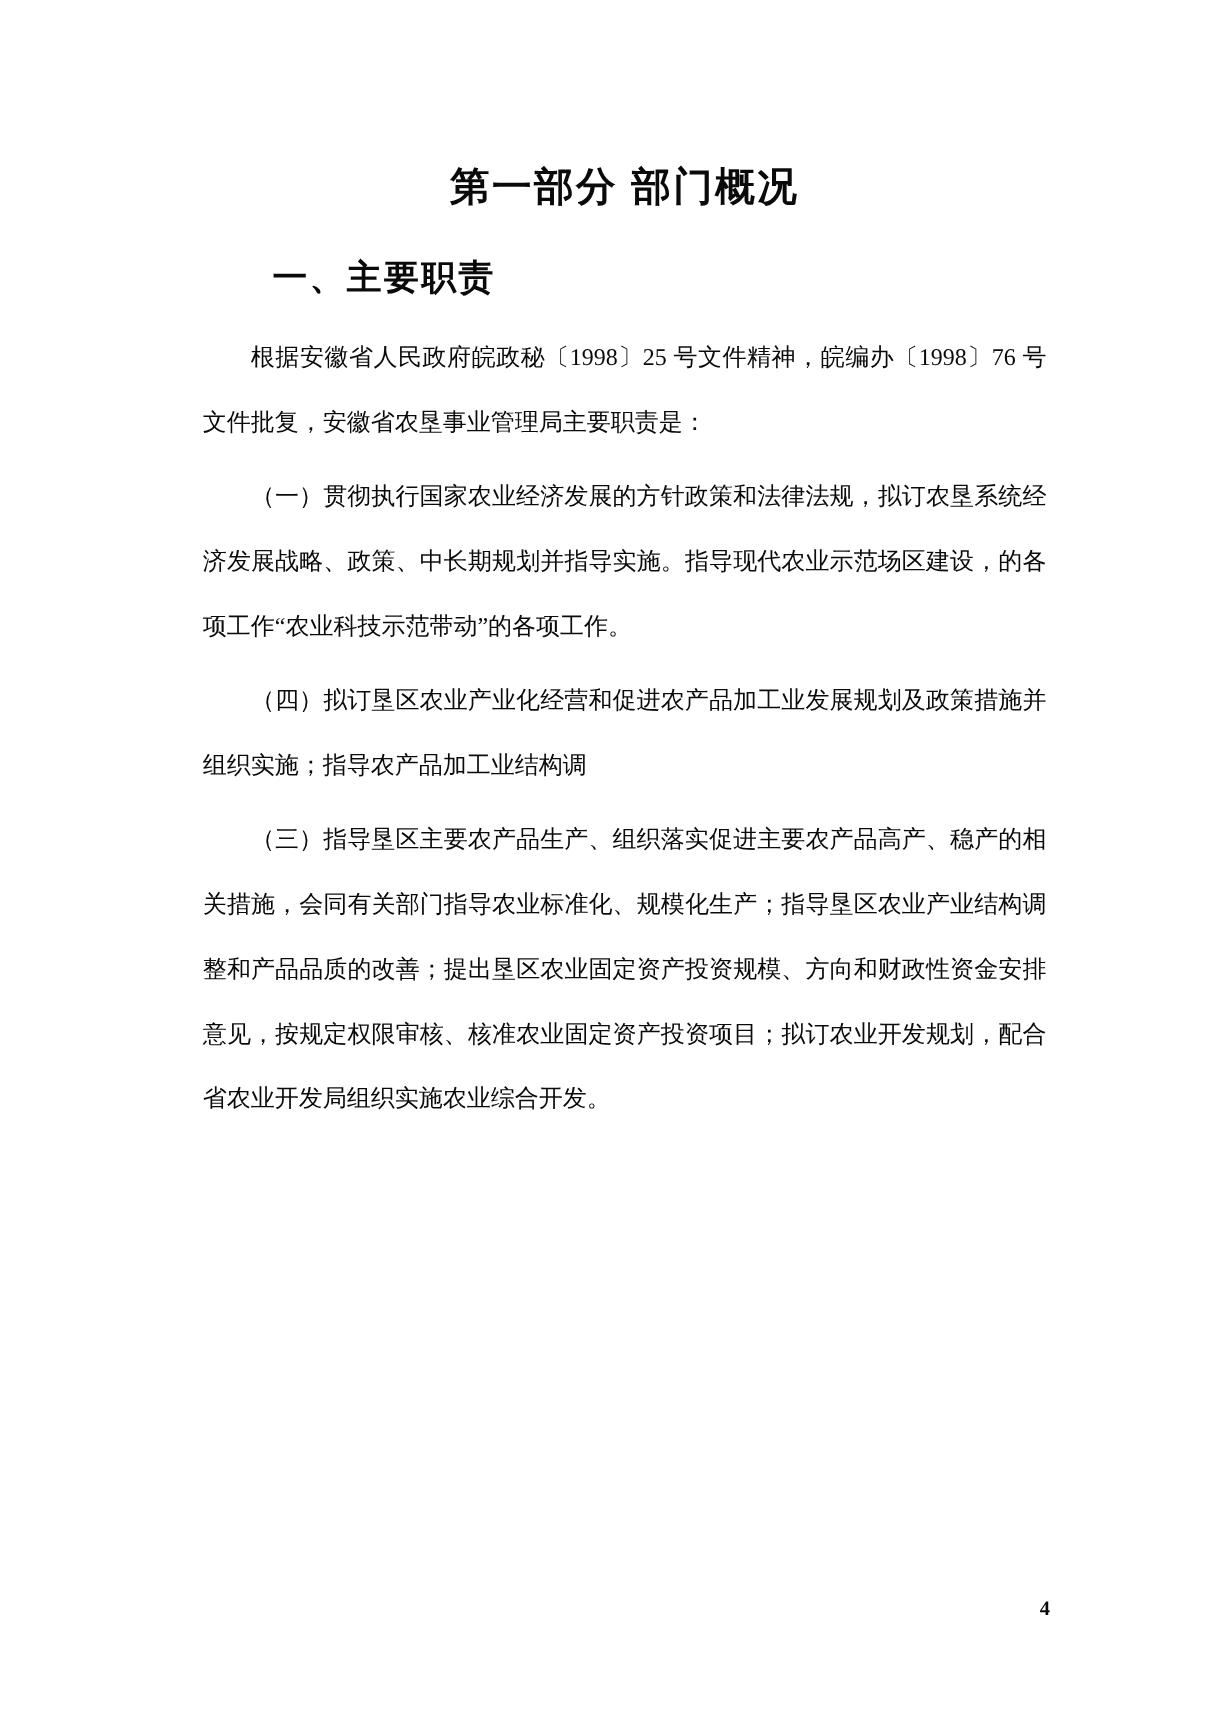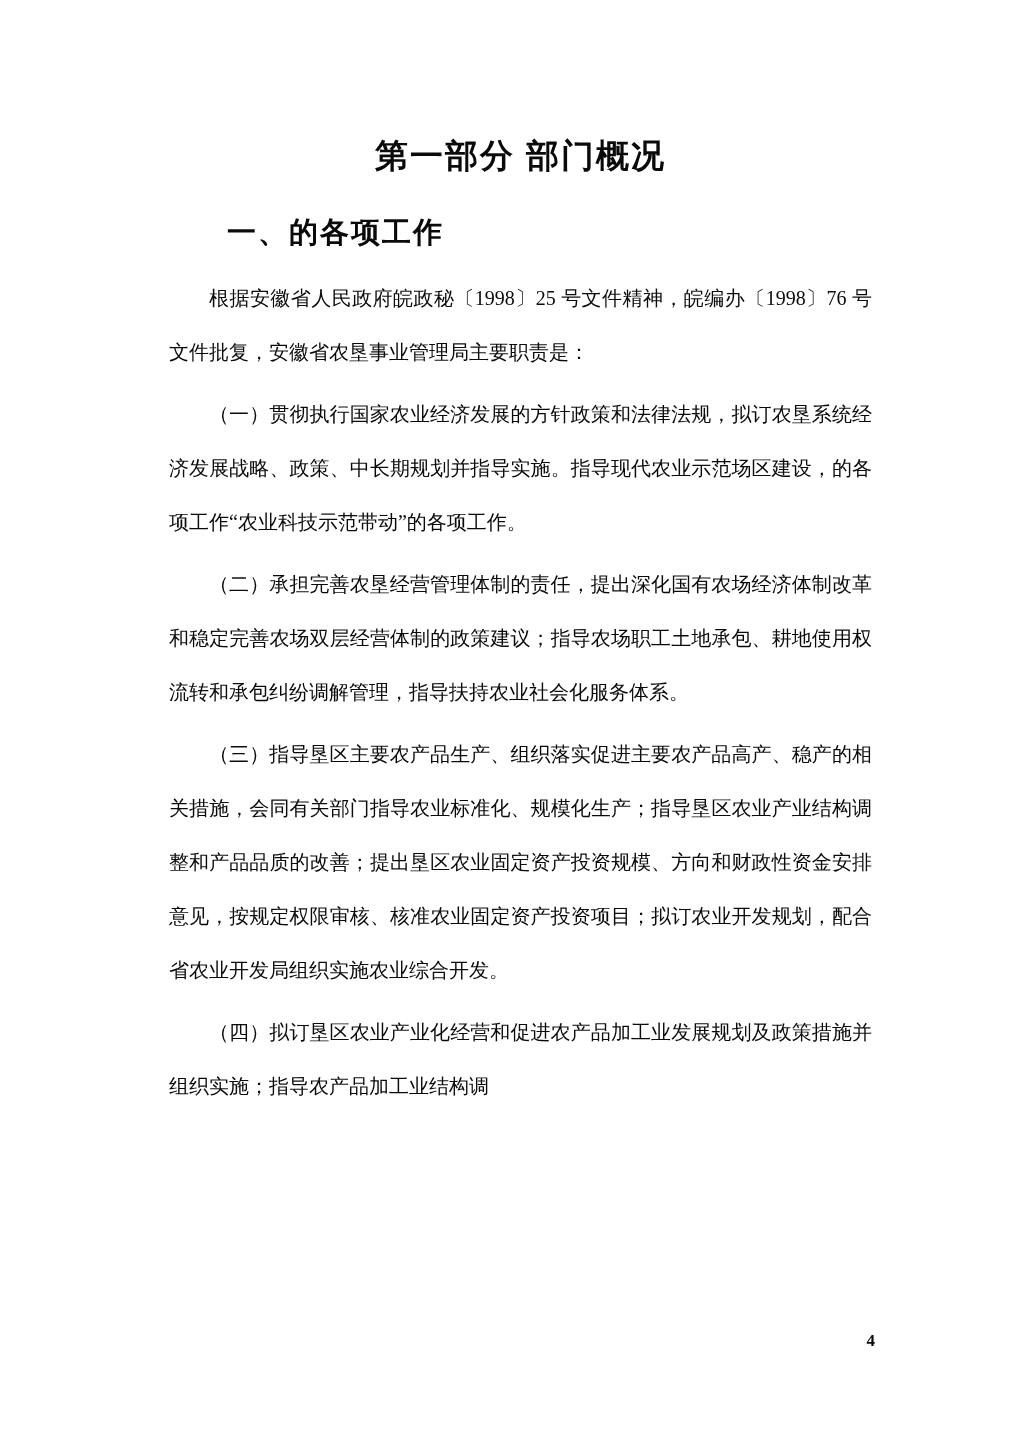--- a/index.html
+++ b/index.html
@@ -52,21 +52,20 @@
     font-weight: bold;
     font-family: "Liberation Serif", serif;
   }
 </style>
 </head>
 <body>
 
 <div class="page">
   <div class="content">
     <h1 class="doc-title">第一部分 部门概况</h1>
-    <h2 class="section-heading">一、的各项工作</h2>
+    <h2 class="section-heading">一、主要职责</h2>
     <p class="para">根据安徽省人民政府皖政秘〔1998〕25 号文件精神，皖编办〔1998〕76 号文件批复，安徽省农垦事业管理局主要职责是：</p>
     <p class="para">（一）贯彻执行国家农业经济发展的方针政策和法律法规，拟订农垦系统经济发展战略、政策、中长期规划并指导实施。指导现代农业示范场区建设，的各项工作“农业科技示范带动”的各项工作。</p>
-    <p class="para">（二）承担完善农垦经营管理体制的责任，提出深化国有农场经济体制改革和稳定完善农场双层经营体制的政策建议；指导农场职工土地承包、耕地使用权流转和承包纠纷调解管理，指导扶持农业社会化服务体系。</p>
+    <p class="para">（四）拟订垦区农业产业化经营和促进农产品加工业发展规划及政策措施并组织实施；指导农产品加工业结构调</p>
     <p class="para">（三）指导垦区主要农产品生产、组织落实促进主要农产品高产、稳产的相关措施，会同有关部门指导农业标准化、规模化生产；指导垦区农业产业结构调整和产品品质的改善；提出垦区农业固定资产投资规模、方向和财政性资金安排意见，按规定权限审核、核准农业固定资产投资项目；拟订农业开发规划，配合省农业开发局组织实施农业综合开发。</p>
-    <p class="para">（四）拟订垦区农业产业化经营和促进农产品加工业发展规划及政策措施并组织实施；指导农产品加工业结构调</p>
   </div>
   <div class="page-number">4</div>
 </div>
 
 </body></html>

